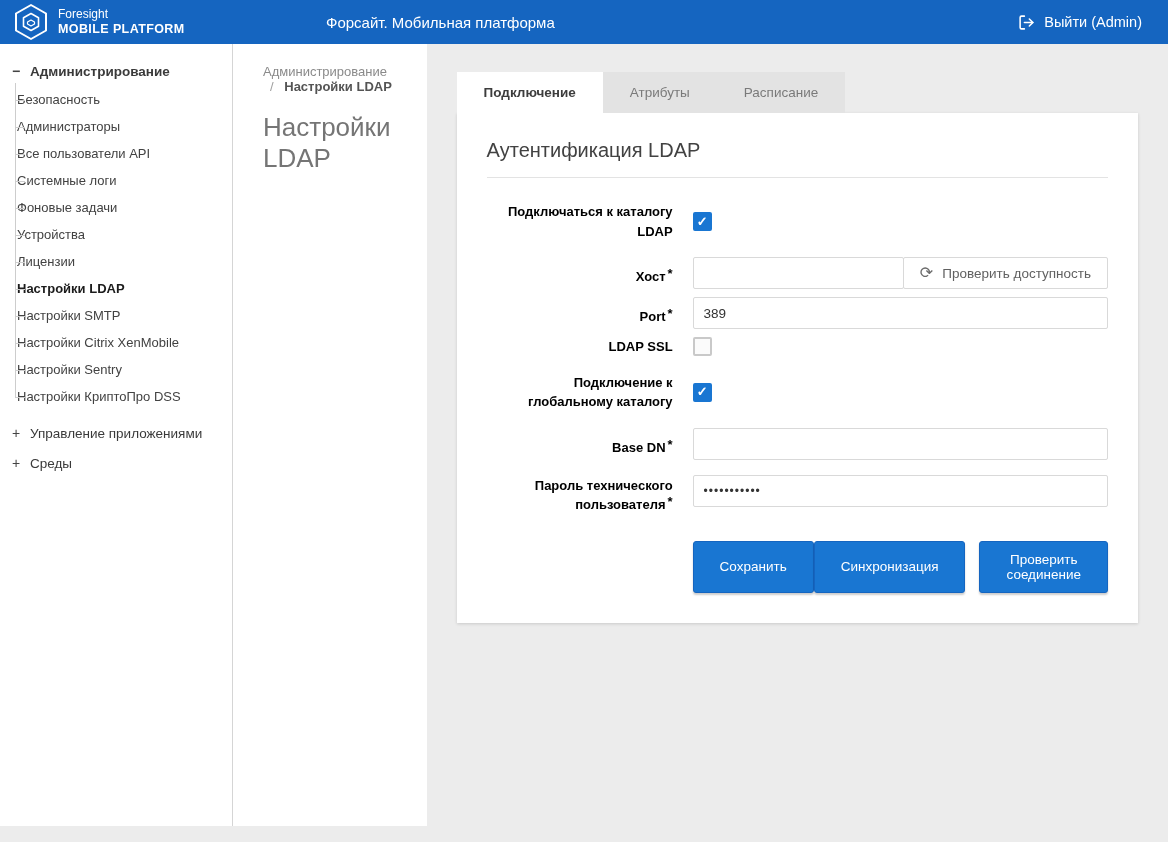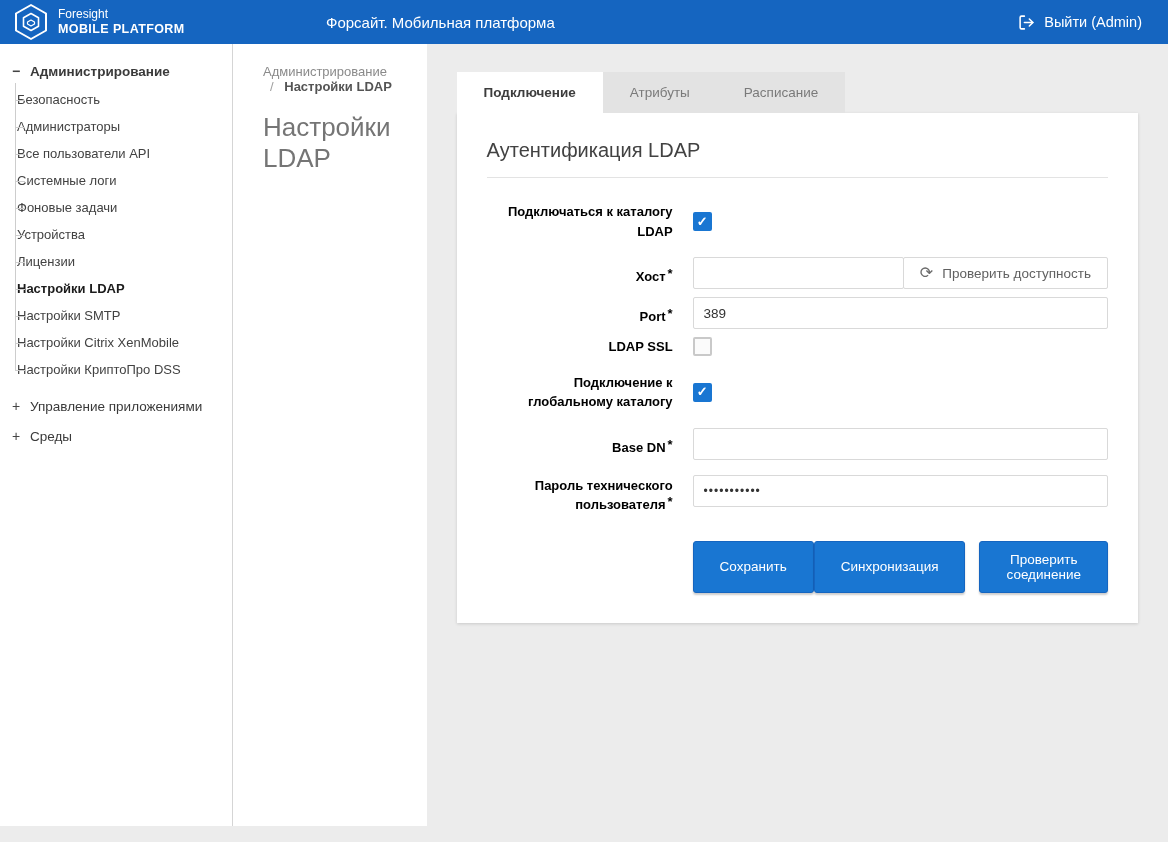--- a/index.html
+++ b/index.html
@@ -157,20 +157,21 @@
       <li>Безопасность</li>
       <li>Администраторы</li>
       <li>Все пользователи API</li>
       <li>Системные логи</li>
       <li>Фоновые задачи</li>
       <li>Устройства</li>
       <li>Лицензии</li>
       <li class="active">Настройки LDAP</li>
       <li>Настройки SMTP</li>
       <li>Настройки Citrix XenMobile</li>
+      <li>Настройки Sentry</li>
       <li>Настройки КриптоПро DSS</li>
     </ul>
     <div class="side-section">
       <span class="toggle-icon">+</span>
       <span>Управление приложениями</span>
     </div>
     <div class="side-section">
       <span class="toggle-icon">+</span>
       <span>Среды</span>
     </div>

